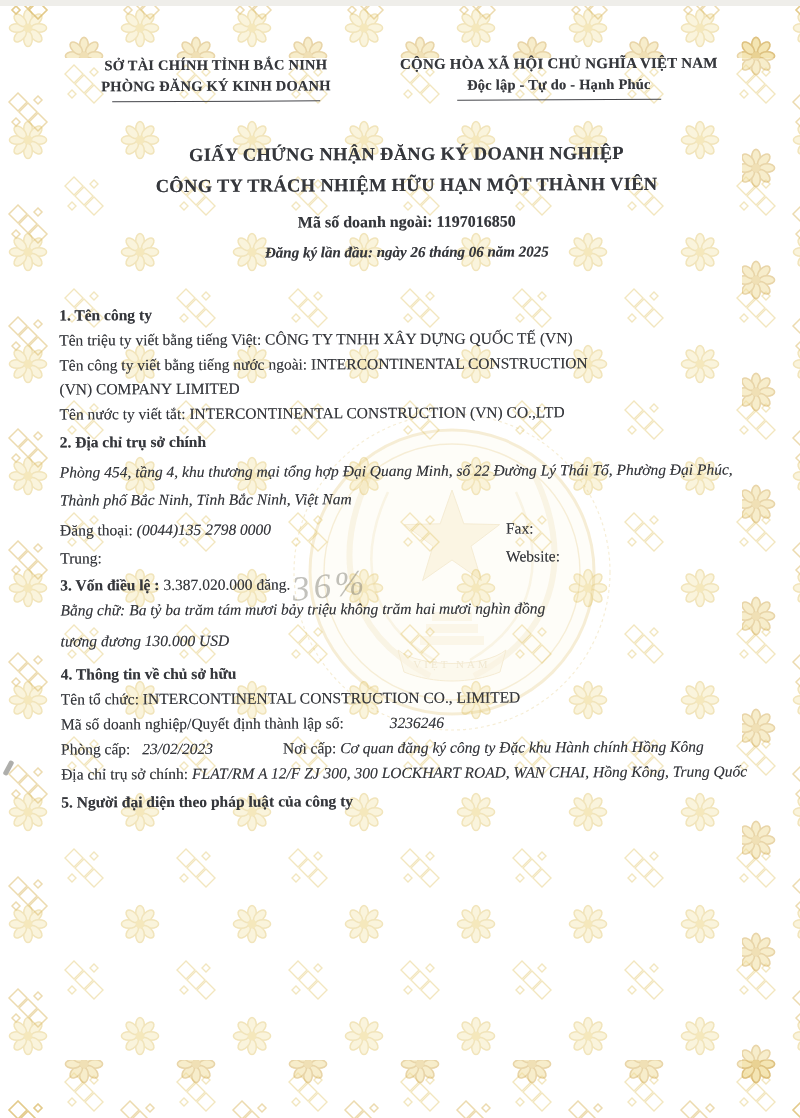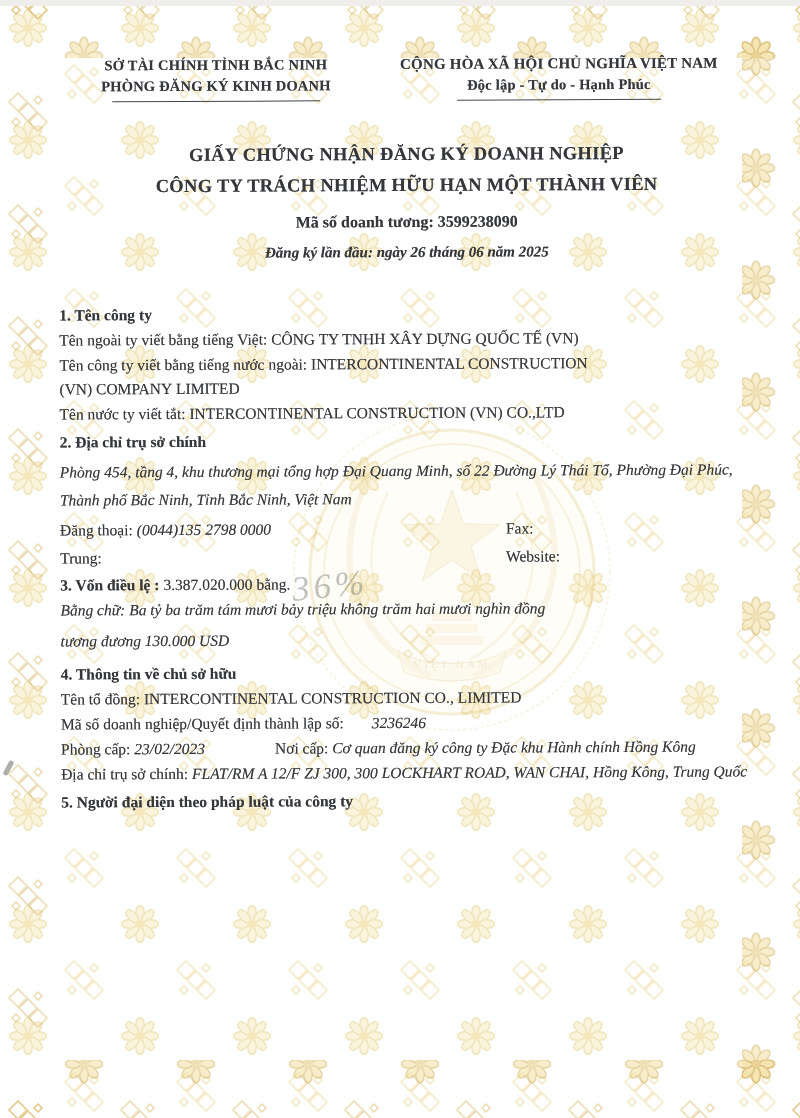--- a/index.html
+++ b/index.html
@@ -40,23 +40,23 @@
   .it{font-style:italic;}
   .row{margin-top:1px;}
   .s1h{margin-top:38px;}
   .s2h{margin-top:4px;}
   .addr{margin-top:4px;line-height:28px;font-style:italic;}
   .two-col{display:flex;margin-top:4px;}
   .two-col .left{flex:0 0 65%;}
   .s3h{margin-top:3px;}
   .equiv{margin-top:7px;}
   .s4h{margin-top:9px;}
-  .code-val{margin-left:24px;}
+  .code-val{margin-left:42px;}
   .daterow{display:flex;margin-top:1px;}
-  .date-val{margin-left:4px;}
+  .date-val{margin-left:12px;}
   .noicap{flex:1;margin-left:70px;padding-left:68px;text-indent:-68px;}
   .s5h{margin-top:4px;}
 </style>
 </head>
 <body>
 
 <div class="page">
 
   <svg class="bg" width="800" height="1118" viewBox="0 0 800 1118">
     <defs>
@@ -147,29 +147,29 @@
         <div class="hdr-line first">CỘNG HÒA XÃ HỘI CHỦ NGHĨA VIỆT NAM</div>
         <div class="hdr-line">Độc lập - Tự do - Hạnh Phúc</div>
         <div class="rule rule-right"></div>
       </div>
     </div>
 
     <div class="title-block">
       <div class="title1">GIẤY CHỨNG NHẬN ĐĂNG KÝ DOANH NGHIỆP</div>
       <div class="title2">CÔNG TY TRÁCH NHIỆM HỮU HẠN MỘT THÀNH VIÊN</div>
       <div class="tax">
-        <span>Mã số doanh tương:</span>
-        <span>3599238090</span>
+        <span>Mã số doanh ngoài:</span>
+        <span>1197016850</span>
       </div>
       <div class="reg">Đăng ký lần đầu: ngày 26 tháng 06 năm 2025</div>
     </div>
 
     <div class="row b s1h">1. Tên công ty</div>
     <div class="row">
-      <span>Tên ngoài ty viết bằng tiếng Việt:</span>
+      <span>Tên triệu ty viết bằng tiếng Việt:</span>
       <span>CÔNG TY TNHH XÂY DỰNG QUỐC TẾ (VN)</span>
     </div>
     <div class="row">
       <span>Tên công ty viết bằng tiếng nước ngoài:</span>
       <span>INTERCONTINENTAL CONSTRUCTION (VN)&nbsp;COMPANY&nbsp;LIMITED</span>
     </div>
     <div class="row">
       <span>Tên nước ty viết tắt:</span>
       <span>INTERCONTINENTAL CONSTRUCTION (VN) CO.,LTD</span>
     </div>
@@ -189,28 +189,28 @@
       <div class="left">
         <span>Trung:</span>
       </div>
       <div>
         <span>Website:</span>
       </div>
     </div>
 
     <div class="row s3h">
       <span class="b">3. Vốn điều lệ :</span>
-      <span>3.387.020.000 bằng.</span>
+      <span>3.387.020.000 đăng.</span>
     </div>
     <div class="row it">Bằng chữ: Ba tỷ ba trăm tám mươi bảy triệu không trăm hai mươi nghìn đồng</div>
     <div class="row it equiv">tương đương 130.000 USD</div>
 
     <div class="row b s4h">4. Thông tin về chủ sở hữu</div>
     <div class="row">
-      <span>Tên tổ đồng:</span>
+      <span>Tên tổ chức:</span>
       <span>INTERCONTINENTAL CONSTRUCTION CO., LIMITED</span>
     </div>
     <div class="row">
       <span>Mã số doanh nghiệp/Quyết định thành lập số:</span>
       <span class="it code-val">3236246</span>
     </div>
     <div class="daterow">
       <span>Phòng cấp:</span>
       <span class="it date-val">23/02/2023</span>
       <div class="noicap">

